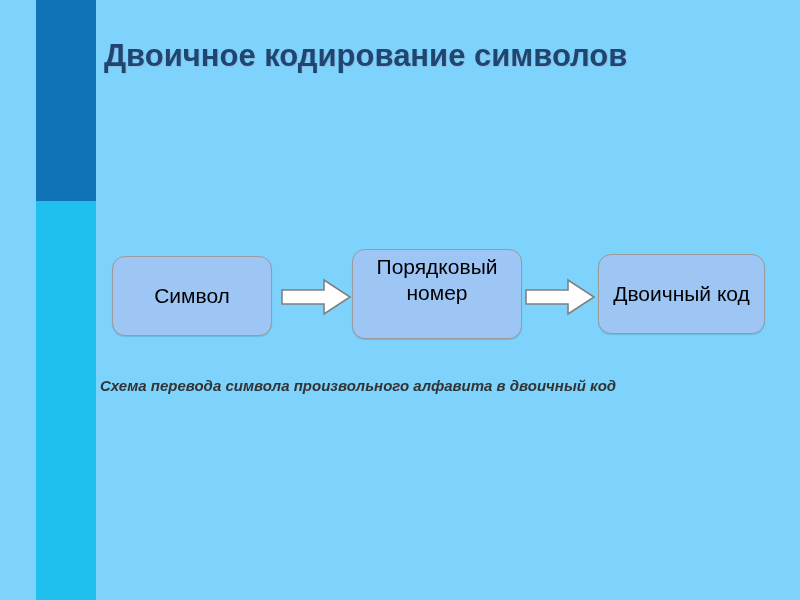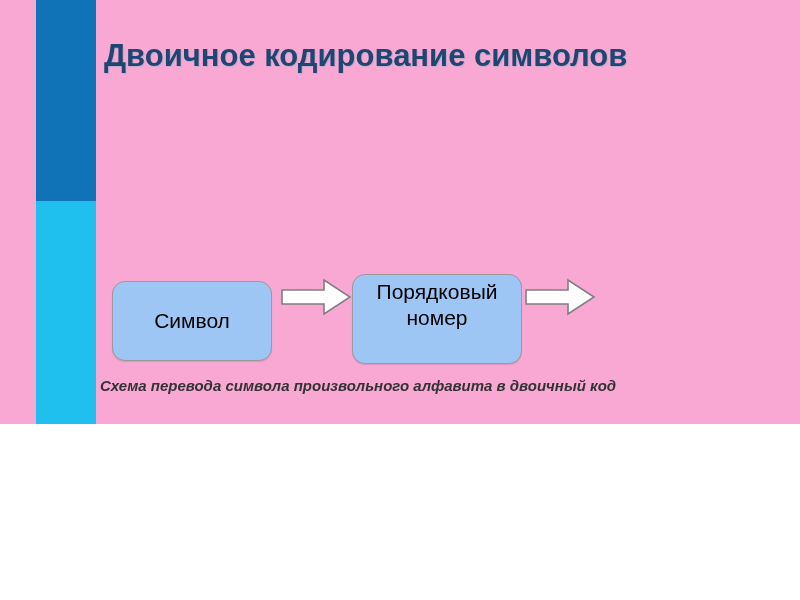--- a/index.html
+++ b/index.html
@@ -7,22 +7,22 @@
     margin: 0;
     padding: 0;
     background: #ffffff;
   }
   body {
     font-family: "Liberation Sans", sans-serif;
   }
   #slide {
     position: relative;
     width: 800px;
-    height: 424px;
-    background: #f9a8d4;
+    height: 600px;
+    background: #7dd3fc;
     overflow: hidden;
   }
 
   
   #accent-bar {
     position: absolute;
     left: 36px;
     top: 0;
     width: 60px;
     height: 600px;
@@ -75,21 +75,20 @@
     border-radius: 13px;
     display: flex;
     align-items: center;
     justify-content: center;
     text-align: center;
     color: #000000;
     font-size: 21px;
     line-height: 1.22;
     padding: 2px 6px;
     box-shadow: 0 1px 1px rgba(0,0,0,0.12);
-    margin-top: 25px;
   }
   #box-symbol {
     left: 112px;
     top: 256px;
     width: 160px;
     height: 80px;
   }
   #box-ordinal {
     left: 352px;
     top: 249px;
@@ -158,17 +157,20 @@
     <div class="proc-box" id="box-ordinal">
       <span class="box-text">Порядковый номер</span>
     </div>
 
     <div class="arrow-wrap" id="arrow-2">
       <svg viewBox="0 0 72 40" xmlns="http://www.w3.org/2000/svg" aria-hidden="true">
         <polygon points="2,13 44,13 44,3 70,20 44,37 44,27 2,27" fill="#ffffff" stroke="#808080" stroke-width="1.6" stroke-linejoin="miter"></polygon>
       </svg>
     </div>
 
+    <div class="proc-box" id="box-binary">
+      <span class="box-text">Двоичный код</span>
+    </div>
 
     <div id="diagram-caption">Схема перевода символа произвольного алфавита в двоичный код</div>
 
   </div>
 </div>
 
 </body></html>

